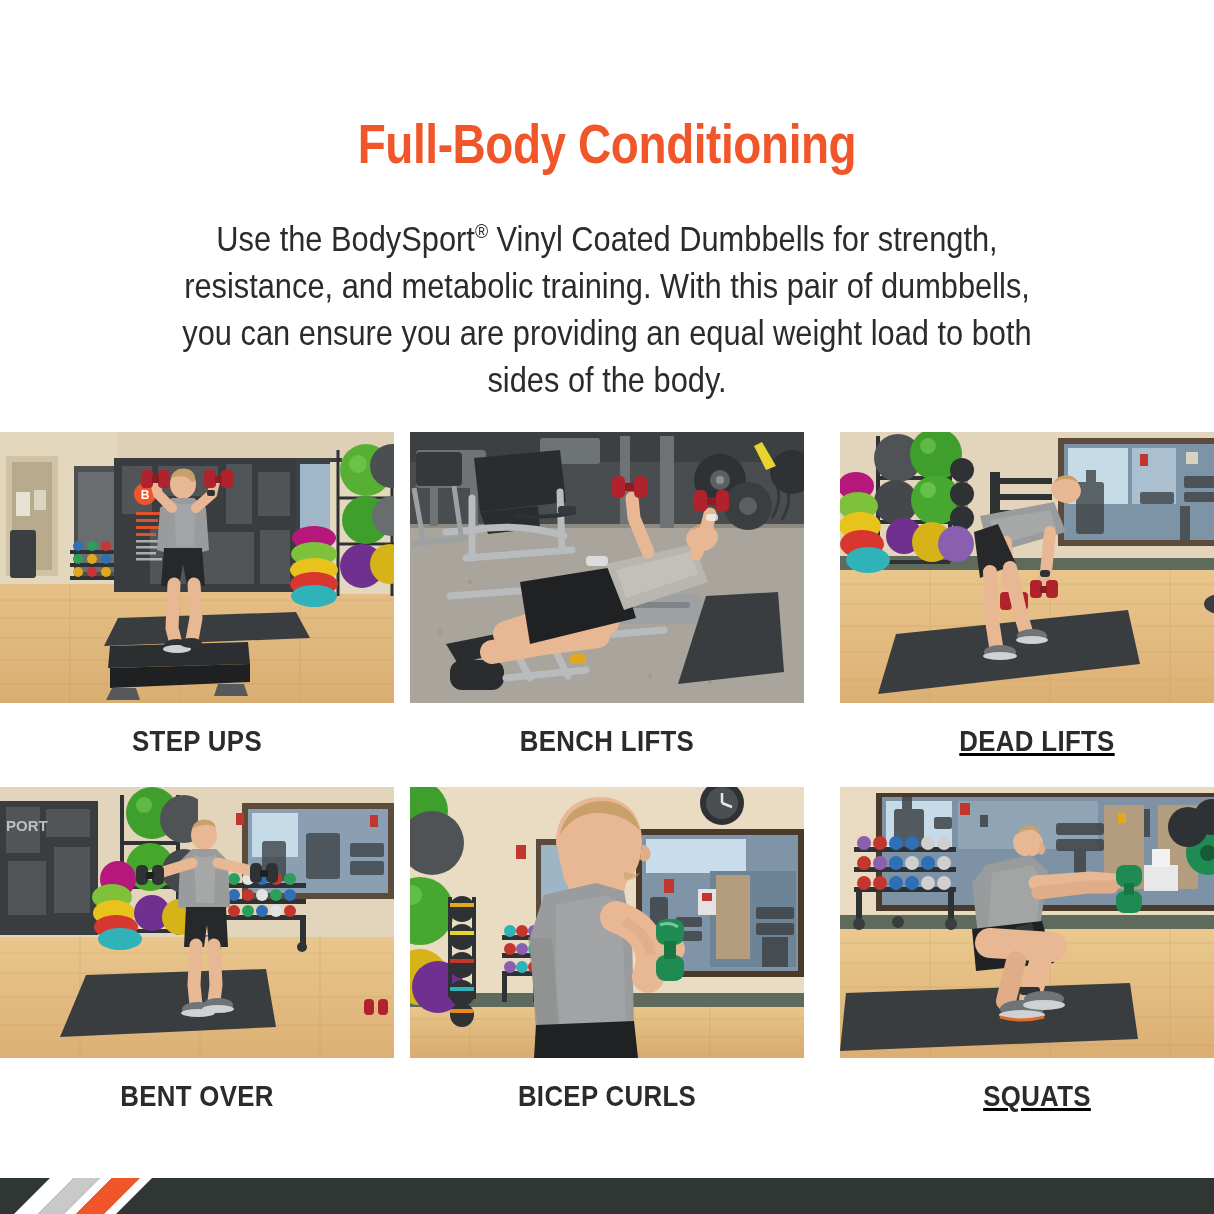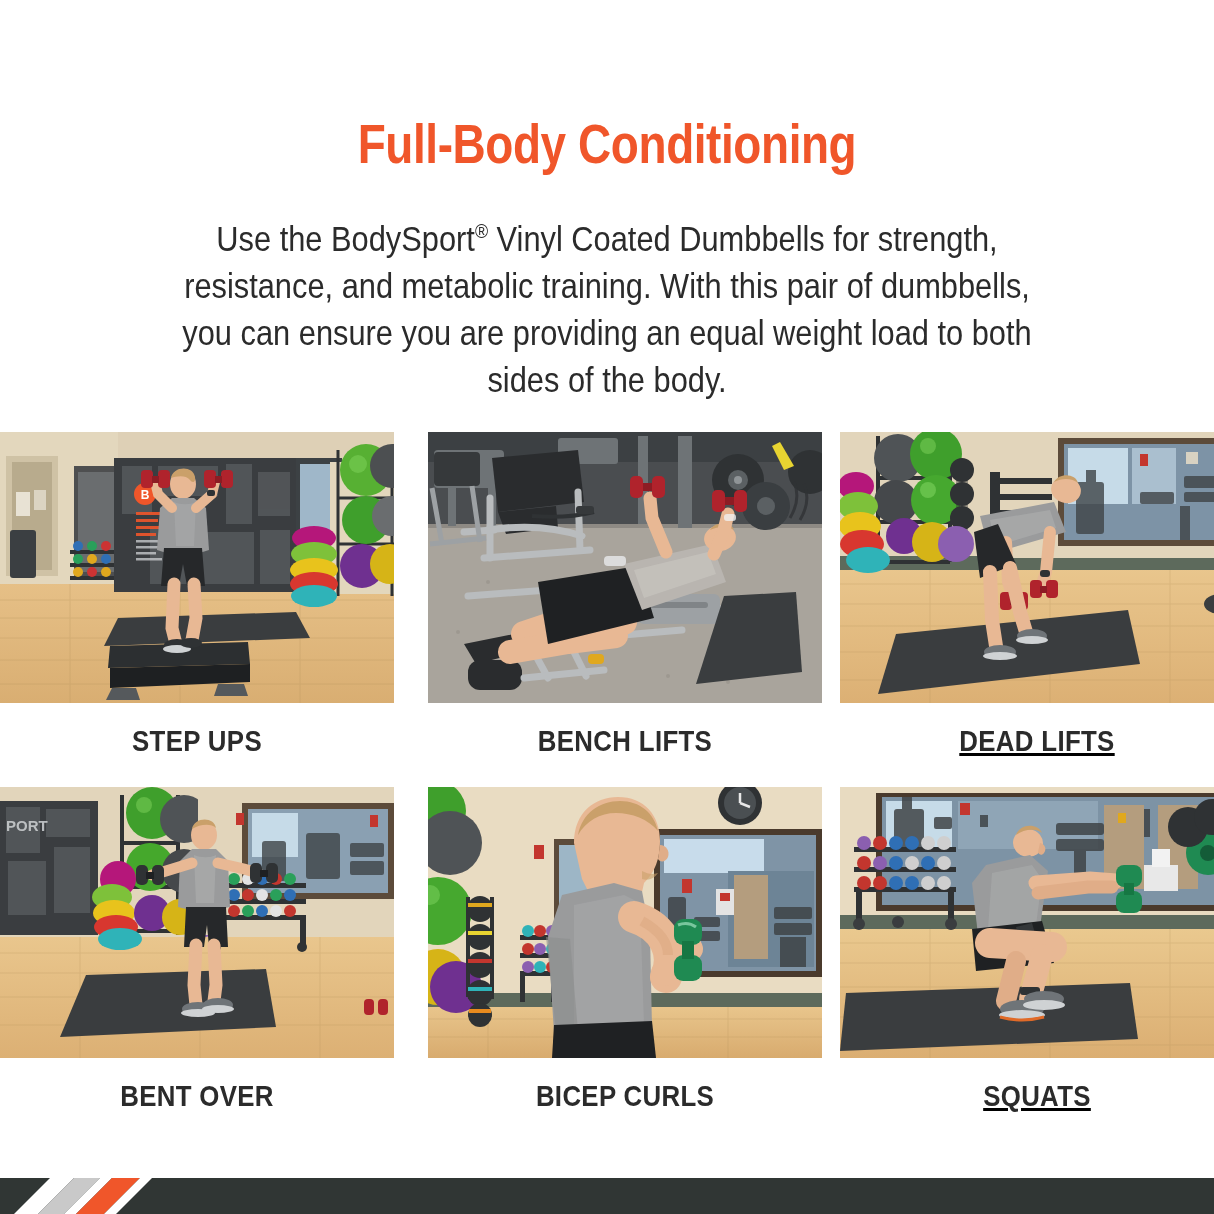--- a/index.html
+++ b/index.html
@@ -36,21 +36,21 @@
     transform:scaleX(0.88);
     transform-origin:50% 0;
   }
   .intro sup{font-size:0.58em;vertical-align:super;line-height:0;}
 
   
   .grid{position:absolute;left:0;top:432px;width:1214px;}
   .row{position:relative;height:355px;}
   .cell{position:absolute;top:0;width:394px;}
   .cell.c0{left:0px;}
-  .cell.c1{left:428px;}
+  .cell.c1{left:410px;}
   .cell.c2{left:840px;text-decoration:underline;}
   .photo{
     width:394px;height:271px;overflow:hidden;position:relative;
     background:#cbbba3;
   }
   .photo svg{display:block;width:394px;height:271px;}
   .caption{
     margin-top:21px;text-align:center;
     font-family:"Liberation Sans Narrow","Liberation Sans",sans-serif;
     font-weight:bold;font-size:30px;letter-spacing:0.4px;

